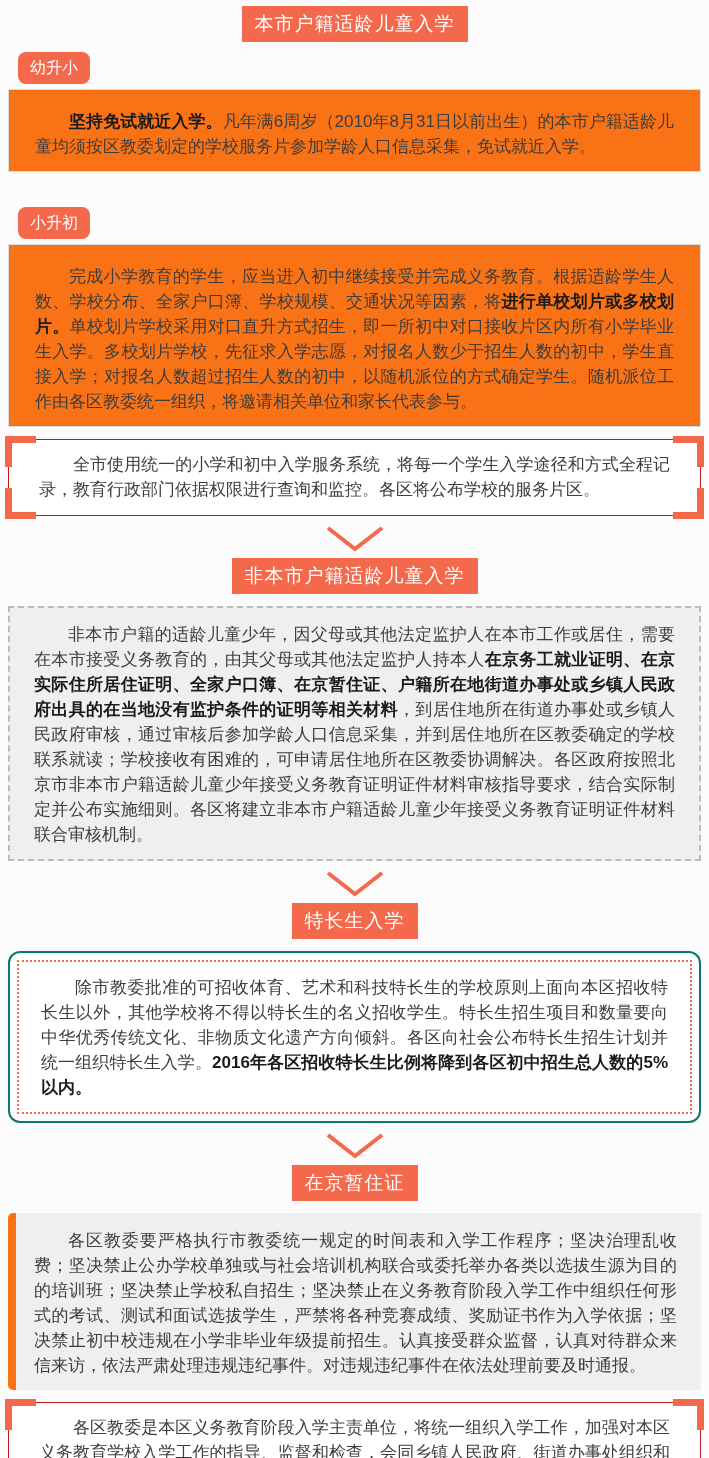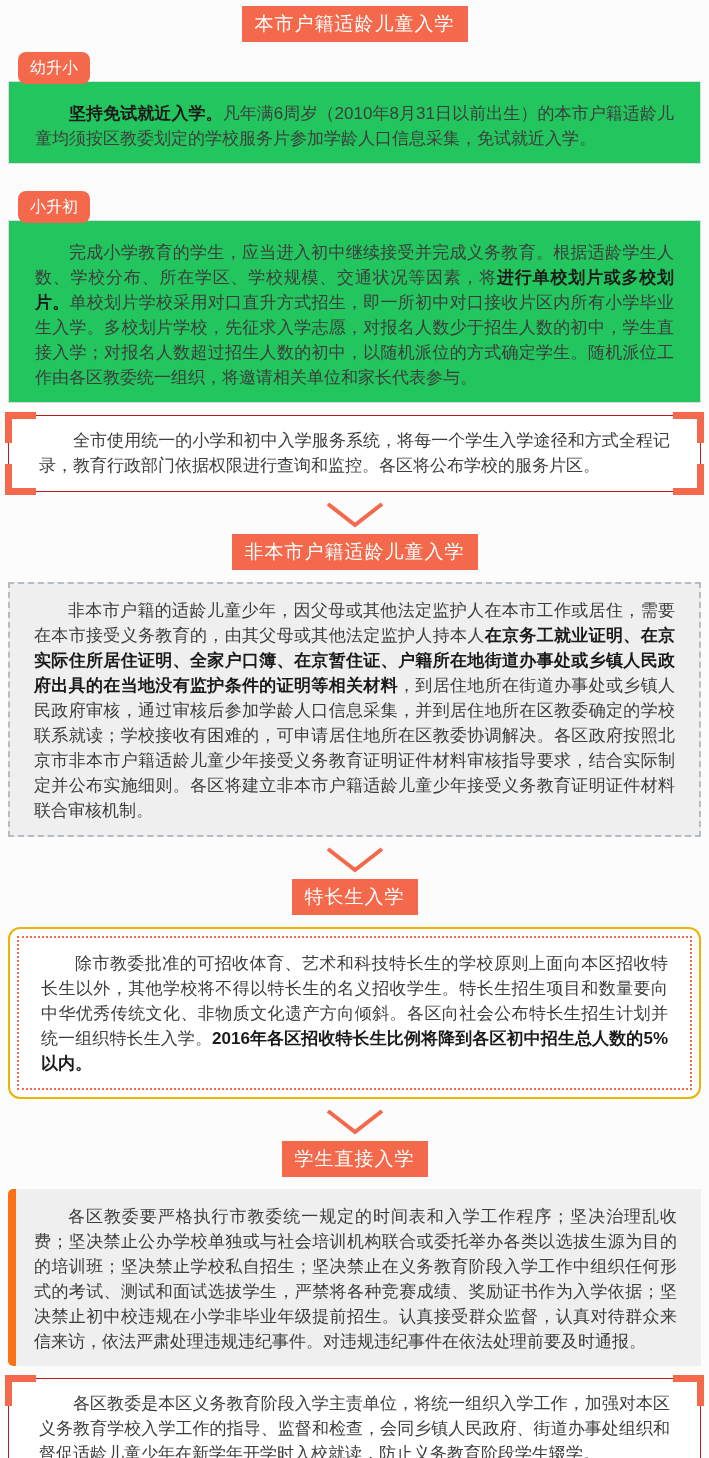--- a/index.html
+++ b/index.html
@@ -49,22 +49,22 @@
     line-height: 25px;
     text-indent: 2em;
     text-align: justify;
   }
   p.txt .b { font-weight: bold; color: #1a1a1a; }
 
   
   .graybox {
     position: relative;
     z-index: 1;
-    margin: 4px 8px;
-    background: #22c55e;
+    margin: 12px 8px;
+    background: #f97316;
     border: 1px solid #d9dde2;
     padding: 19px 26px 12px;
   }
 
   
   .bracketbox {
     position: relative;
     margin: 12px 8px 0;
     background: #ffffff;
     border: 1px solid #b91c1c;
@@ -93,21 +93,21 @@
     margin: 12px 8px 0;
     background: #efefef;
     border: 2px dashed #b6bcc3;
     padding: 14px 24px 12px;
   }
 
   
   .talentbox {
     margin: 12px 8px 0;
     background: #ffffff;
-    border: 2px solid #eab308;
+    border: 2px solid #0f766e;
     border-radius: 12px;
     padding: 7px;
   }
   .talent-inner {
     border: 2px dotted #f4694c;
     padding: 13px 22px 12px;
     background: #ffffff;
   }
 
   
@@ -128,21 +128,21 @@
 
   <div class="banner first">本市户籍适龄儿童入学</div>
 
   <div class="tag">幼升小</div>
   <div class="graybox">
     <p class="txt"><span class="b">坚持免试就近入学。</span><span>凡年满6周岁（2010年8月31日以前出生）的本市户籍适龄儿童均须按区教委划定的学校服务片参加学龄人口信息采集，免试就近入学。</span></p>
   </div>
 
   <div class="tag second">小升初</div>
   <div class="graybox">
-    <p class="txt"><span>完成小学教育的学生，应当进入初中继续接受并完成义务教育。根据适龄学生人数、学校分布、所在学区、学校规模、交通状况等因素，将</span><span class="b">进行单校划片或多校划片。</span><span>单校划片学校采用对口直升方式招生，即一所初中对口接收片区内所有小学毕业生入学。多校划片学校，先征求入学志愿，对报名人数少于招生人数的初中，学生直接入学；对报名人数超过招生人数的初中，以随机派位的方式确定学生。随机派位工作由各区教委统一组织，将邀请相关单位和家长代表参与。</span></p>
+    <p class="txt"><span>完成小学教育的学生，应当进入初中继续接受并完成义务教育。根据适龄学生人数、学校分布、全家户口簿、学校规模、交通状况等因素，将</span><span class="b">进行单校划片或多校划片。</span><span>单校划片学校采用对口直升方式招生，即一所初中对口接收片区内所有小学毕业生入学。多校划片学校，先征求入学志愿，对报名人数少于招生人数的初中，学生直接入学；对报名人数超过招生人数的初中，以随机派位的方式确定学生。随机派位工作由各区教委统一组织，将邀请相关单位和家长代表参与。</span></p>
   </div>
 
   <div class="bracketbox">
     <div class="corner tl"></div>
     <div class="corner tr"></div>
     <div class="corner bl"></div>
     <div class="corner br"></div>
     <p class="txt"><span>全市使用统一的小学和初中入学服务系统，将每一个学生入学途径和方式全程记录，教育行政部门依据权限进行查询和监控。各区将公布学校的服务片区。</span></p>
   </div>
 
@@ -171,21 +171,21 @@
       <p class="txt"><span>除市教委批准的可招收体育、艺术和科技特长生的学校原则上面向本区招收特长生以外，其他学校将不得以特长生的名义招收学生。特长生招生项目和数量要向中华优秀传统文化、非物质文化遗产方向倾斜。各区向社会公布特长生招生计划并统一组织特长生入学。</span><span class="b">2016年各区招收特长生比例将降到各区初中招生总人数的5%以内。</span></p>
     </div>
   </div>
 
   <div class="chev">
     <svg width="64" height="30" viewBox="0 0 64 30">
         <polyline points="5,4 32,25 59,4" fill="none" stroke="#f4694c" stroke-width="4"></polyline>
       </svg>
   </div>
 
-  <div class="banner">学生直接入学</div>
+  <div class="banner">在京暂住证</div>
 
   <div class="leftbarbox">
     <p class="txt"><span>各区教委要严格执行市教委统一规定的时间表和入学工作程序；坚决治理乱收费；坚决禁止公办学校单独或与社会培训机构联合或委托举办各类以选拔生源为目的的培训班；坚决禁止学校私自招生；坚决禁止在义务教育阶段入学工作中组织任何形式的考试、测试和面试选拔学生，严禁将各种竞赛成绩、奖励证书作为入学依据；坚决禁止初中校违规在小学非毕业年级提前招生。认真接受群众监督，认真对待群众来信来访，依法严肃处理违规违纪事件。对违规违纪事件在依法处理前要及时通报。</span></p>
   </div>
 
   <div class="bracketbox">
     <div class="corner tl"></div>
     <div class="corner tr"></div>
     <div class="corner bl"></div>
     <div class="corner br"></div>

